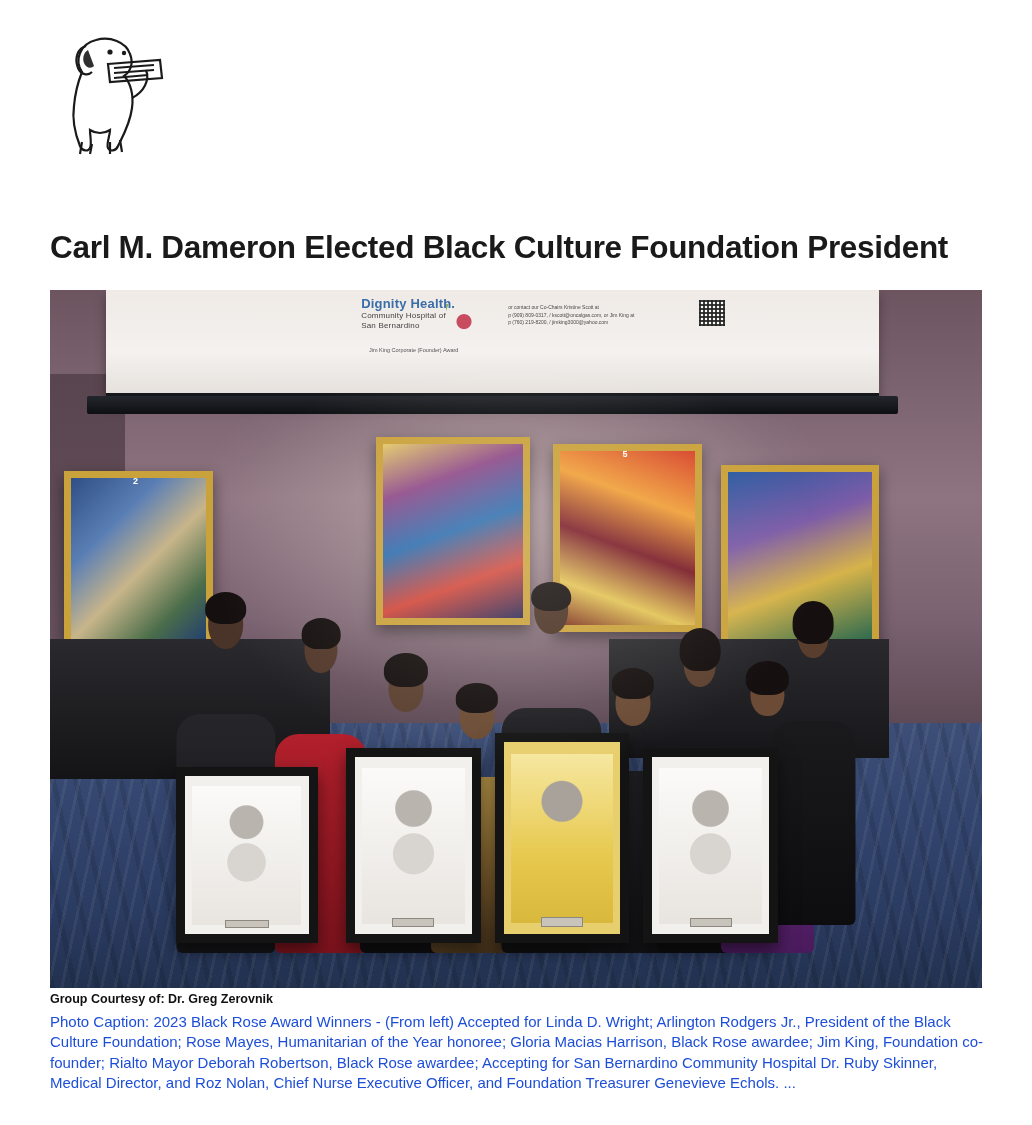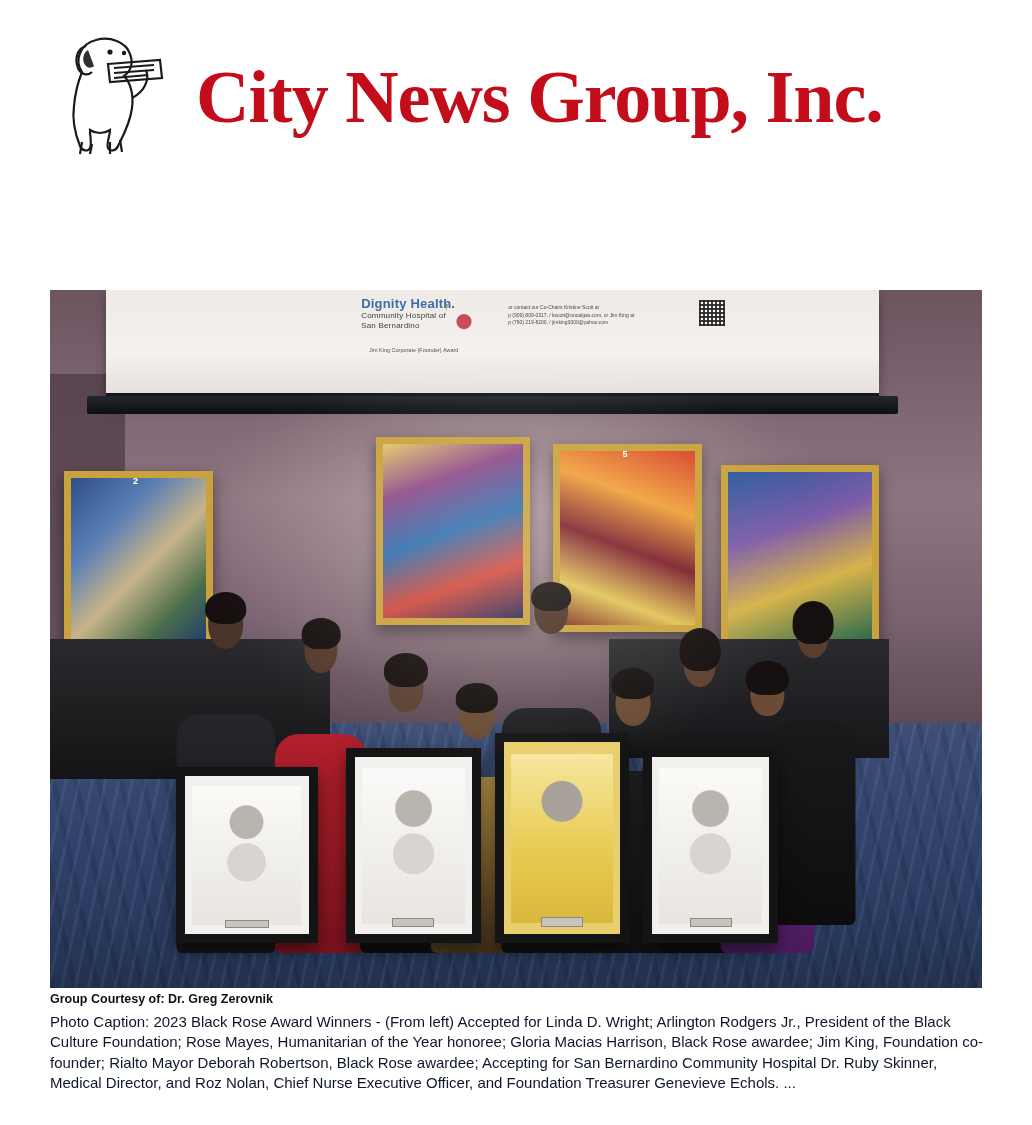--- a/index.html
+++ b/index.html
@@ -196,21 +196,21 @@
     background: radial-gradient(ellipse at 50% 50%, rgba(255,248,235,0.18) 0%, rgba(255,248,235,0.06) 48%, rgba(0,0,0,0) 72%);
     pointer-events:none;
   }
   
   .credit {
     position:absolute; left: 50px; top: 992px;
     font-size: 12.5px; font-weight: bold; color:#111;
   }
   .caption {
     position:absolute; left: 50px; top: 1012px; width: 934px;
-    font-size: 15px; line-height: 1.35; color:#0f172a;
+    font-size: 15px; line-height: 1.35; color:#1d4ed8;
   }
 </style>
 </head>
 <body>
 
 <div class="page">
 
   <div class="masthead">
     <div class="logo-wrap">
       <div class="logo-mark">
@@ -231,24 +231,24 @@
             <path d="M56 44 L108 40 L110 58 L58 62 Z"></path>
             <path d="M62 48 L102 45 M62 53 L102 50 M62 58 L96 55"></path>
           </g>
           <circle cx="58" cy="32" r="2.6" fill="#1a1a1a"></circle>
           <circle cx="72" cy="33" r="2.2" fill="#1a1a1a"></circle>
           <g fill="#1a1a1a" opacity="0.9">
             <path d="M36 30 c-4 2 -6 8 -4 13 2 5 7 6 10 3 z"></path>
           </g>
         </svg>
       </div>
-      <div class="logo-text">City News Group, Inc.</div>
     </div>
   </div>
 
+  <h1 class="headline">Carl M. Dameron Elected Black Culture Foundation President</h1>
 
   <div class="photo-frame">
     <div class="photo">
 
       <div class="wall"></div>
       <div class="wall-left-panel"></div>
       <div class="carpet"></div>
 
       <div class="screen">
         <div class="screen-inner">

